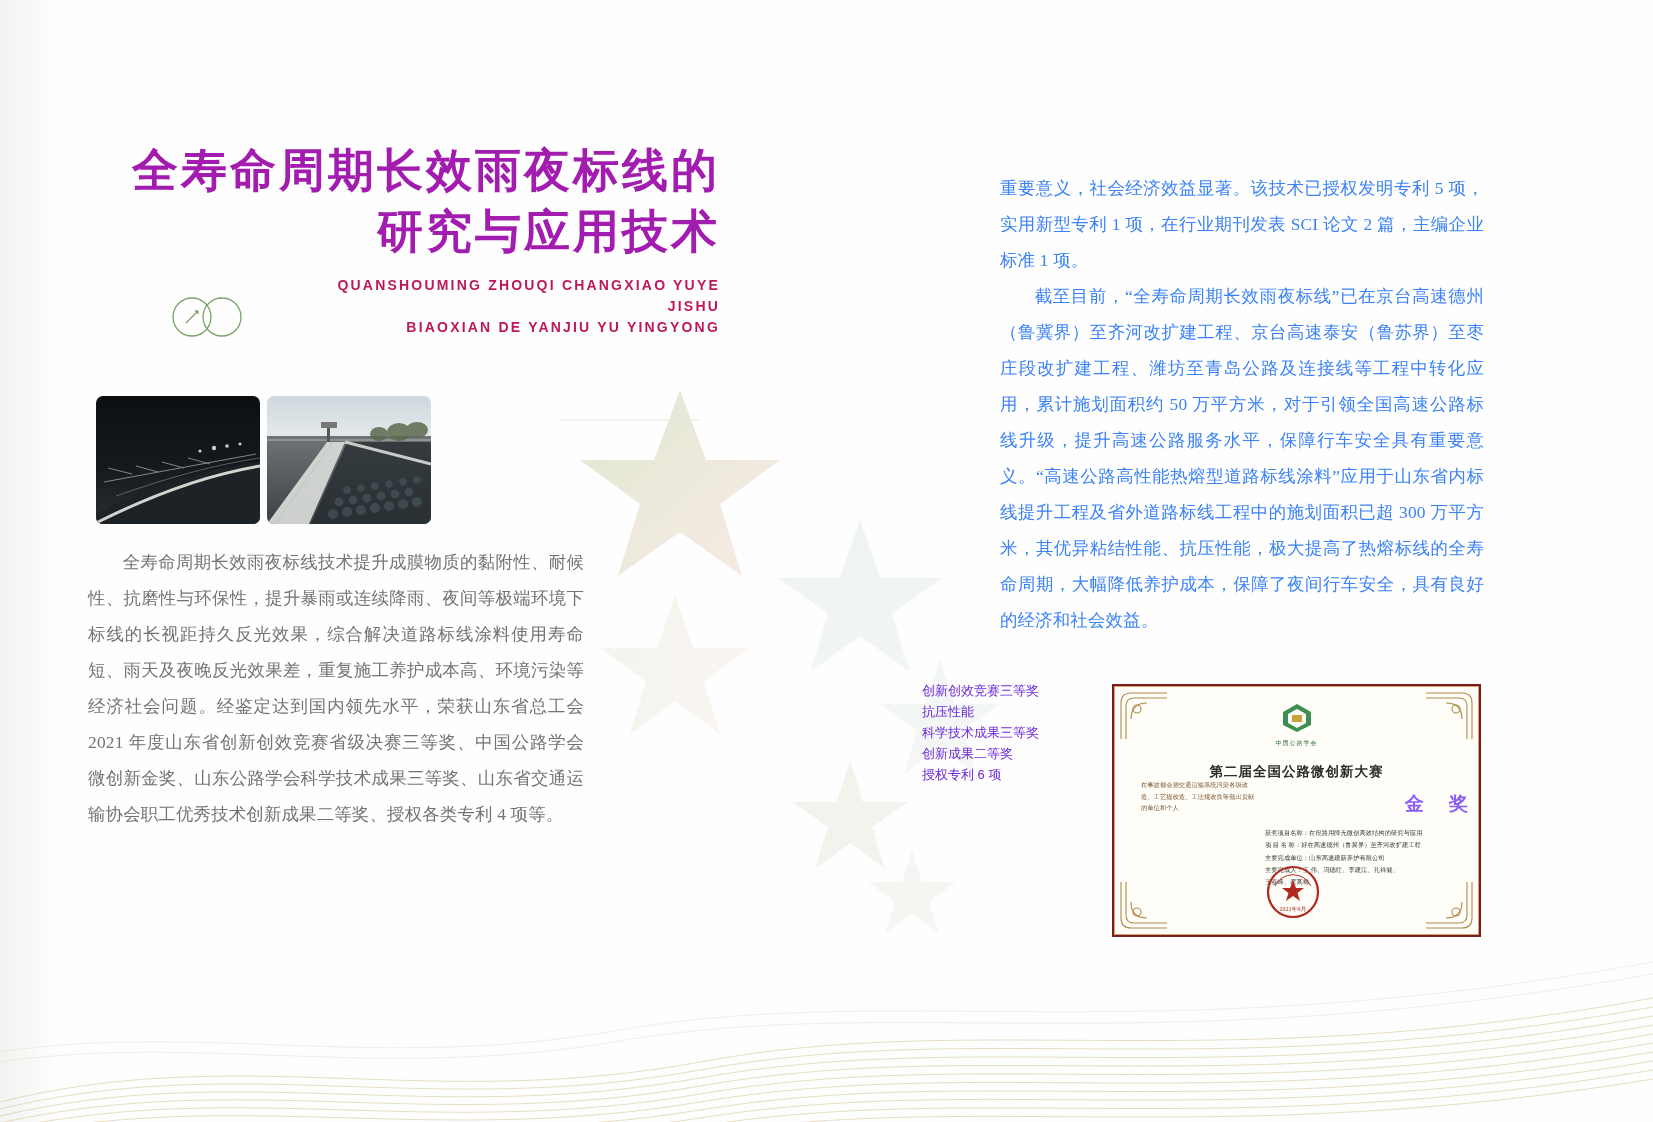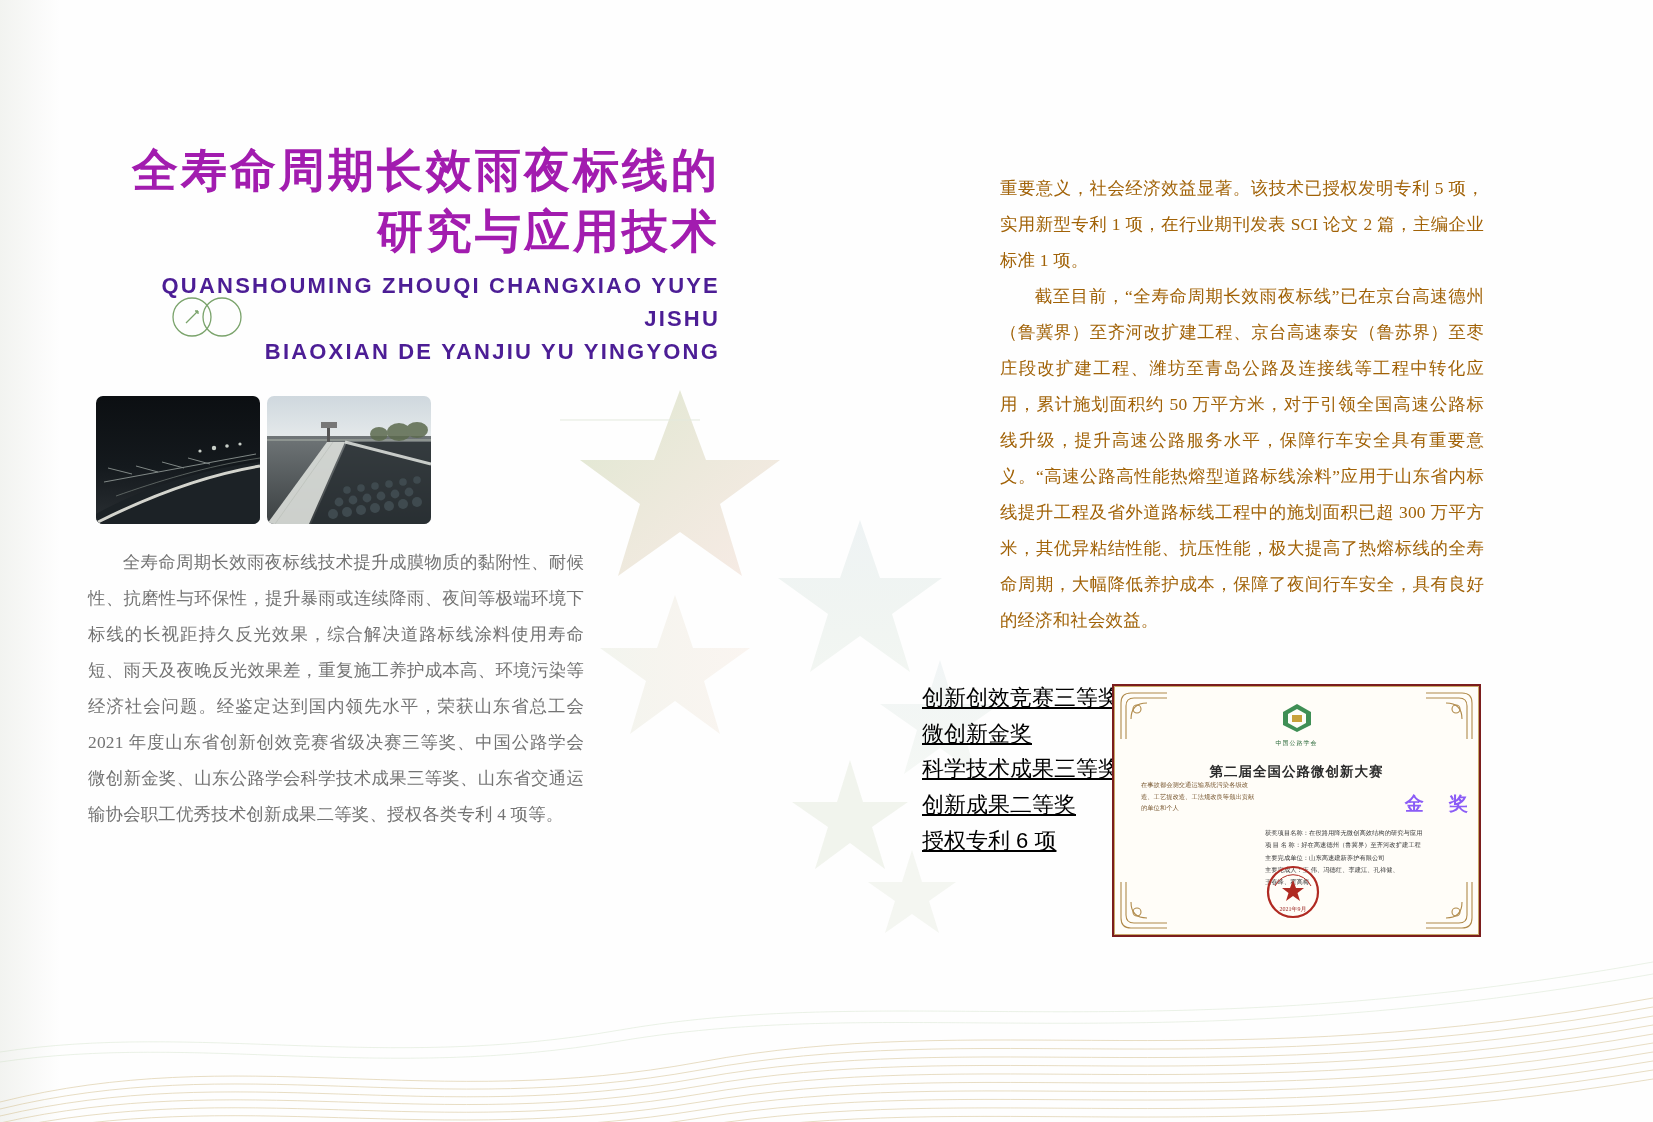--- a/index.html
+++ b/index.html
@@ -19,51 +19,51 @@
      background:linear-gradient(to right,#f2f3f0,rgba(255,255,255,0));pointer-events:none;}
 
   
   .title-wrap{position:absolute;left:100px;top:140px;width:620px;text-align:right;}
   .title-cn{
     font-family:"Liberation Sans","DejaVu Sans",sans-serif;
     font-size:46px;line-height:1.32;font-weight:700;letter-spacing:3px;
     color:#a21caf;margin:0;
   }
   .title-py{
-    margin-top:8px;
-    font-family:"Liberation Sans","DejaVu Sans",sans-serif;
-    font-size:22px;line-height:1.5;letter-spacing:2.2px;font-weight:600;
-    color:#4c1d95;
+    margin-top:14px;
+    font-family:"Liberation Sans","DejaVu Sans",sans-serif;
+    font-size:14px;line-height:1.5;letter-spacing:2.2px;font-weight:600;
+    color:#be185d;
   }
   .logo-marks{position:absolute;left:168px;top:293px;width:90px;height:48px;}
 
   
   .photos{position:absolute;left:96px;top:396px;display:flex;gap:7px;}
   .photo{width:164px;height:128px;border-radius:7px;overflow:hidden;position:relative;}
   .photo svg{display:block;}
 
   
   .col-left{
     position:absolute;left:88px;top:544px;width:496px;
     font-size:17.4px;line-height:2.07;color:#737373;text-align:justify;
     letter-spacing:.2px;
   }
   .col-right{
     position:absolute;left:1000px;top:170px;width:484px;
-    font-size:17.4px;line-height:2.07;color:#a16207;text-align:justify;
+    font-size:17.4px;line-height:2.07;color:#3b82f6;text-align:justify;
     letter-spacing:.2px;
   }
   .col-left p,.col-right p{margin:0 0 0 0;text-indent:2em;}
   .col-left p.noindent,.col-right p.noindent{text-indent:0;}
 
   
   .awards{
     position:absolute;left:922px;top:680px;width:170px;
     font-family:"Liberation Sans","DejaVu Sans",sans-serif;
-    font-size:22px;line-height:1.62;color:#000000;text-decoration:underline;
+    font-size:13px;line-height:1.62;color:#6d28d9;
   }
   .awards div{white-space:nowrap;}
 
   
   .cert{
     position:absolute;left:1112px;top:684px;width:369px;height:253px;
     background:#fdfcf8;border:2px solid #7b1d1d;box-sizing:border-box;
   }
   .cert-inner{
     width:100%;height:100%;box-sizing:border-box;
@@ -268,21 +268,21 @@
     <p>全寿命周期长效雨夜标线技术提升成膜物质的黏附性、耐候性、抗磨性与环保性，提升暴雨或连续降雨、夜间等极端环境下标线的长视距持久反光效果，综合解决道路标线涂料使用寿命短、雨天及夜晚反光效果差，重复施工养护成本高、环境污染等经济社会问题。经鉴定达到国内领先水平，荣获山东省总工会 2021 年度山东省创新创效竞赛省级决赛三等奖、中国公路学会微创新金奖、山东公路学会科学技术成果三等奖、山东省交通运输协会职工优秀技术创新成果二等奖、授权各类专利 4 项等。</p>
   </div>
 
   <div class="col-right">
     <p class="noindent">重要意义，社会经济效益显著。该技术已授权发明专利 5 项，实用新型专利 1 项，在行业期刊发表 SCI 论文 2 篇，主编企业标准 1 项。</p>
     <p>截至目前，“全寿命周期长效雨夜标线”已在京台高速德州（鲁冀界）至齐河改扩建工程、京台高速泰安（鲁苏界）至枣庄段改扩建工程、潍坊至青岛公路及连接线等工程中转化应用，累计施划面积约 50 万平方米，对于引领全国高速公路标线升级，提升高速公路服务水平，保障行车安全具有重要意义。“高速公路高性能热熔型道路标线涂料”应用于山东省内标线提升工程及省外道路标线工程中的施划面积已超 300 万平方米，其优异粘结性能、抗压性能，极大提高了热熔标线的全寿命周期，大幅降低养护成本，保障了夜间行车安全，具有良好的经济和社会效益。</p>
   </div>
 
   <div class="awards">
     <div>创新创效竞赛三等奖</div>
-    <div>微创新金奖</div>
+    <div>抗压性能</div>
     <div>科学技术成果三等奖</div>
     <div>创新成果二等奖</div>
     <div>授权专利 6 项</div>
   </div>
 
   <div class="cert">
     <div class="cert-inner">
 
       <svg class="cert-corner" style="left:2px;top:2px;" viewBox="0 0 52 52">
         <g fill="none" stroke="#b08a4a" stroke-width="1.1">

